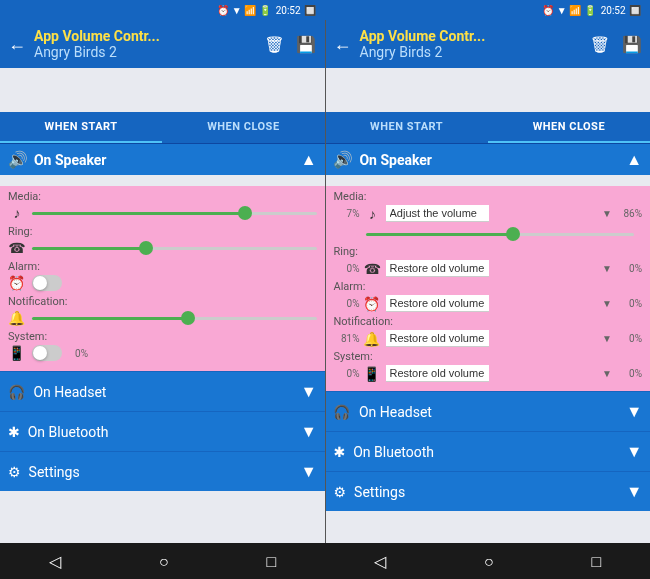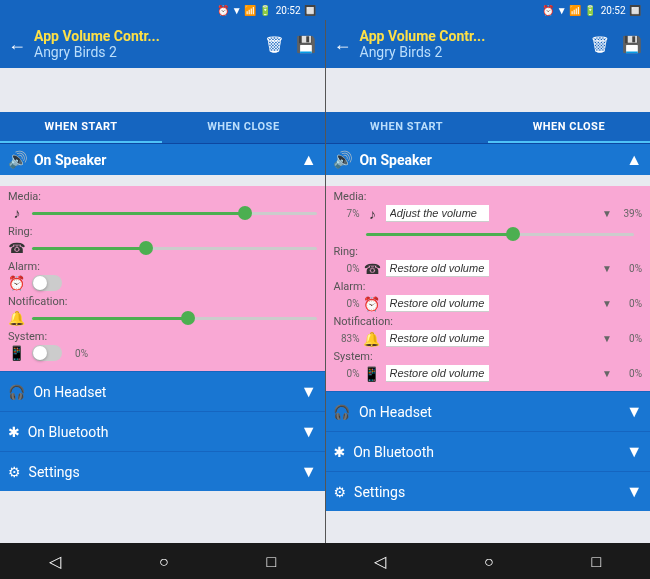--- a/index.html
+++ b/index.html
@@ -228,21 +228,20 @@
     }
     .dropdown-select {
       flex: 1;
       background: white;
       border: none;
       border-bottom: 1px solid #ccc;
       font-size: 11px;
       color: #333;
       padding: 2px 4px;
       appearance: none;
-      font-style: italic;
       -webkit-appearance: none;
     }
     .dropdown-arrow {
       font-size: 10px;
       color: #666;
     }
 
     
     .collapsed-item {
       background: #1976d2;
@@ -425,21 +424,21 @@
         <div class="vol-row-right">
           <span class="vol-pct">7%</span>
           <span class="vol-icon">♪</span>
           <div style="flex:1;position:relative;">
             <select class="dropdown-select">
               <option>Adjust the volume</option>
               <option>Restore old volume</option>
             </select>
           </div>
           <span class="dropdown-arrow">▼</span>
-          <span class="vol-pct">39%</span>
+          <span class="vol-pct">86%</span>
         </div>
         <div style="padding: 2px 8px 4px 32px;">
           <div class="slider-container">
             <div class="slider-track">
               <div class="slider-fill" style="width:55%"></div>
               <div class="slider-thumb" style="left:calc(55% - 7px)"></div>
             </div>
           </div>
         </div>
 
@@ -466,21 +465,21 @@
               <option>Restore old volume</option>
               <option>Adjust the volume</option>
             </select>
           </div>
           <span class="dropdown-arrow">▼</span>
           <span class="vol-pct">0%</span>
         </div>
 
         <div class="volume-label">Notification:</div>
         <div class="vol-row-right">
-          <span class="vol-pct">83%</span>
+          <span class="vol-pct">81%</span>
           <span class="vol-icon">🔔</span>
           <div style="flex:1;position:relative;">
             <select class="dropdown-select">
               <option>Restore old volume</option>
               <option>Adjust the volume</option>
             </select>
           </div>
           <span class="dropdown-arrow">▼</span>
           <span class="vol-pct">0%</span>
         </div>

